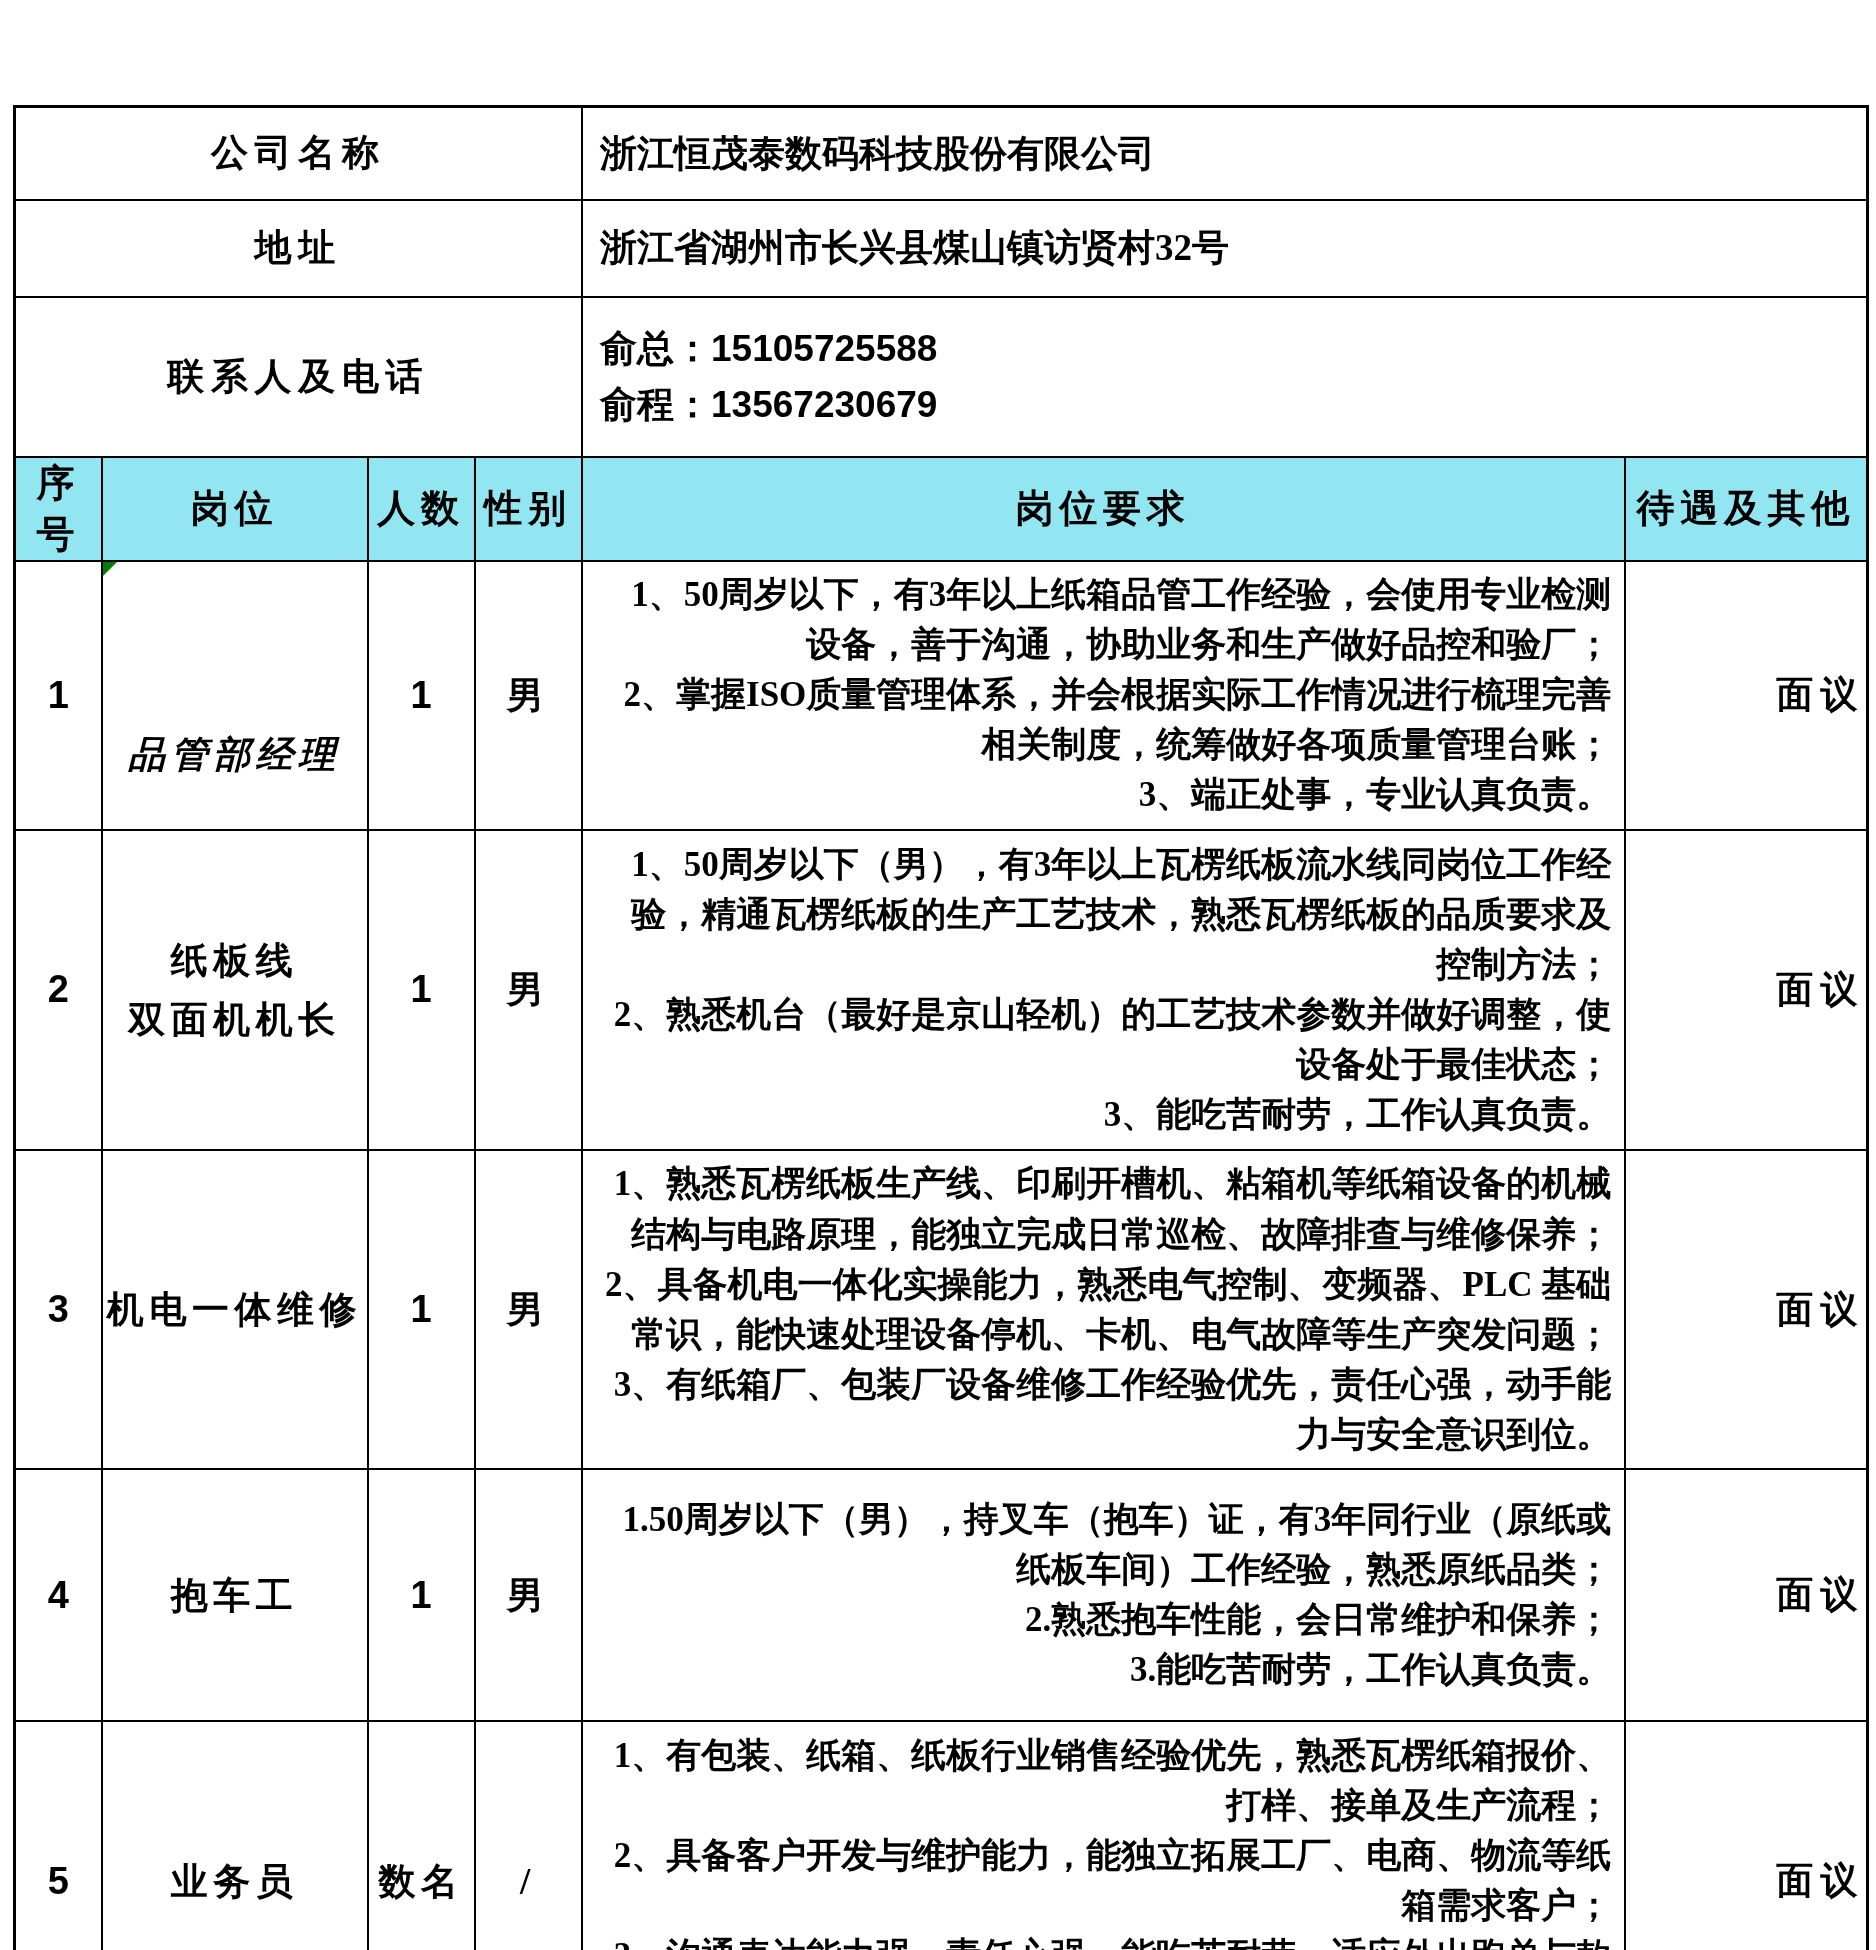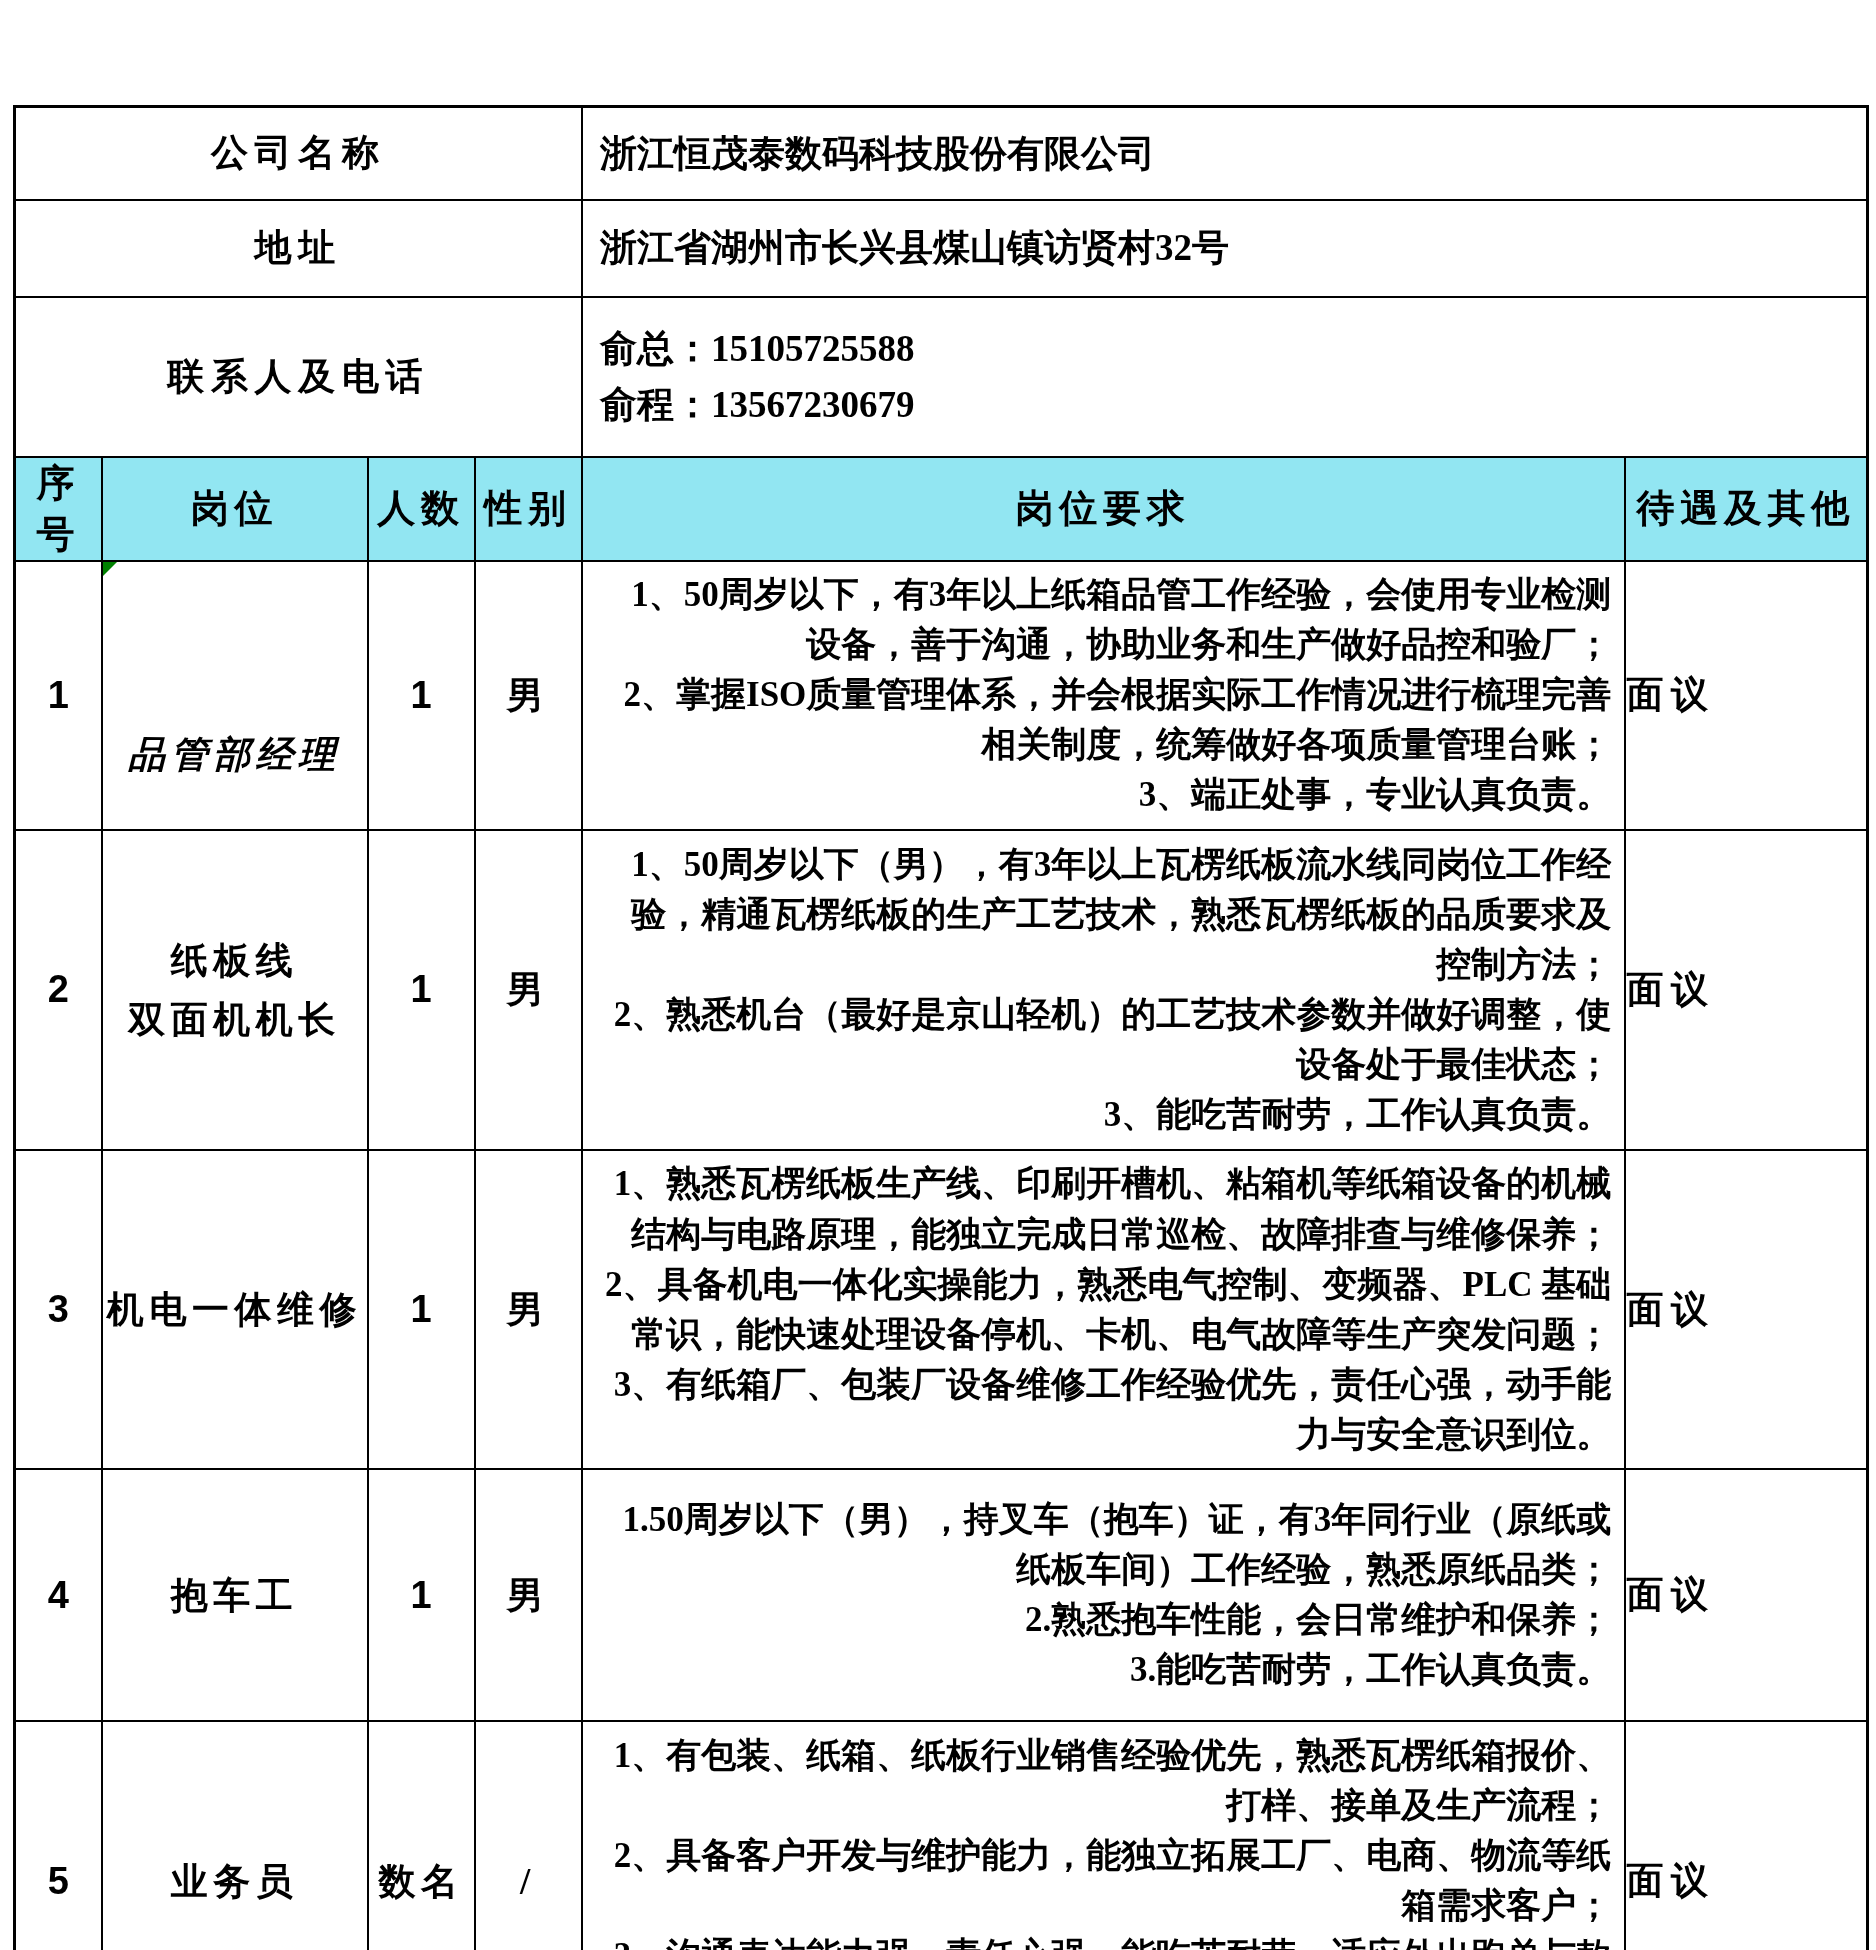--- a/index.html
+++ b/index.html
@@ -80,35 +80,35 @@
     letter-spacing: 0;
   }
   td.req-cell {
     text-align: right;
     font-size: 35px;
     line-height: 1.43;
     padding: 8.7px 12.2px 8.7px 14px;
     white-space: pre-line;
   }
   td.salary-cell {
-    text-align: left;
+    text-align: right;
     font-size: 37px;
     letter-spacing: 0.2em;
   }
   .rel { position: relative; font-style: italic; }
   .err-triangle {
     position: absolute;
     left: 0;
     top: 0;
     width: 0;
     height: 0;
     border-top: 14px solid #008000;
     border-right: 14px solid transparent;
   }
-  .digits { font-family: Liberation Serif, serif; border-radius: 18px; }
+  .digits { font-family: Liberation Sans, sans-serif; border-radius: 18px; }
 </style>
 </head>
 <body>
 
 <div class="sheet">
 
 
   <table class="main">
     <colgroup>
       <col style="width:87px">

